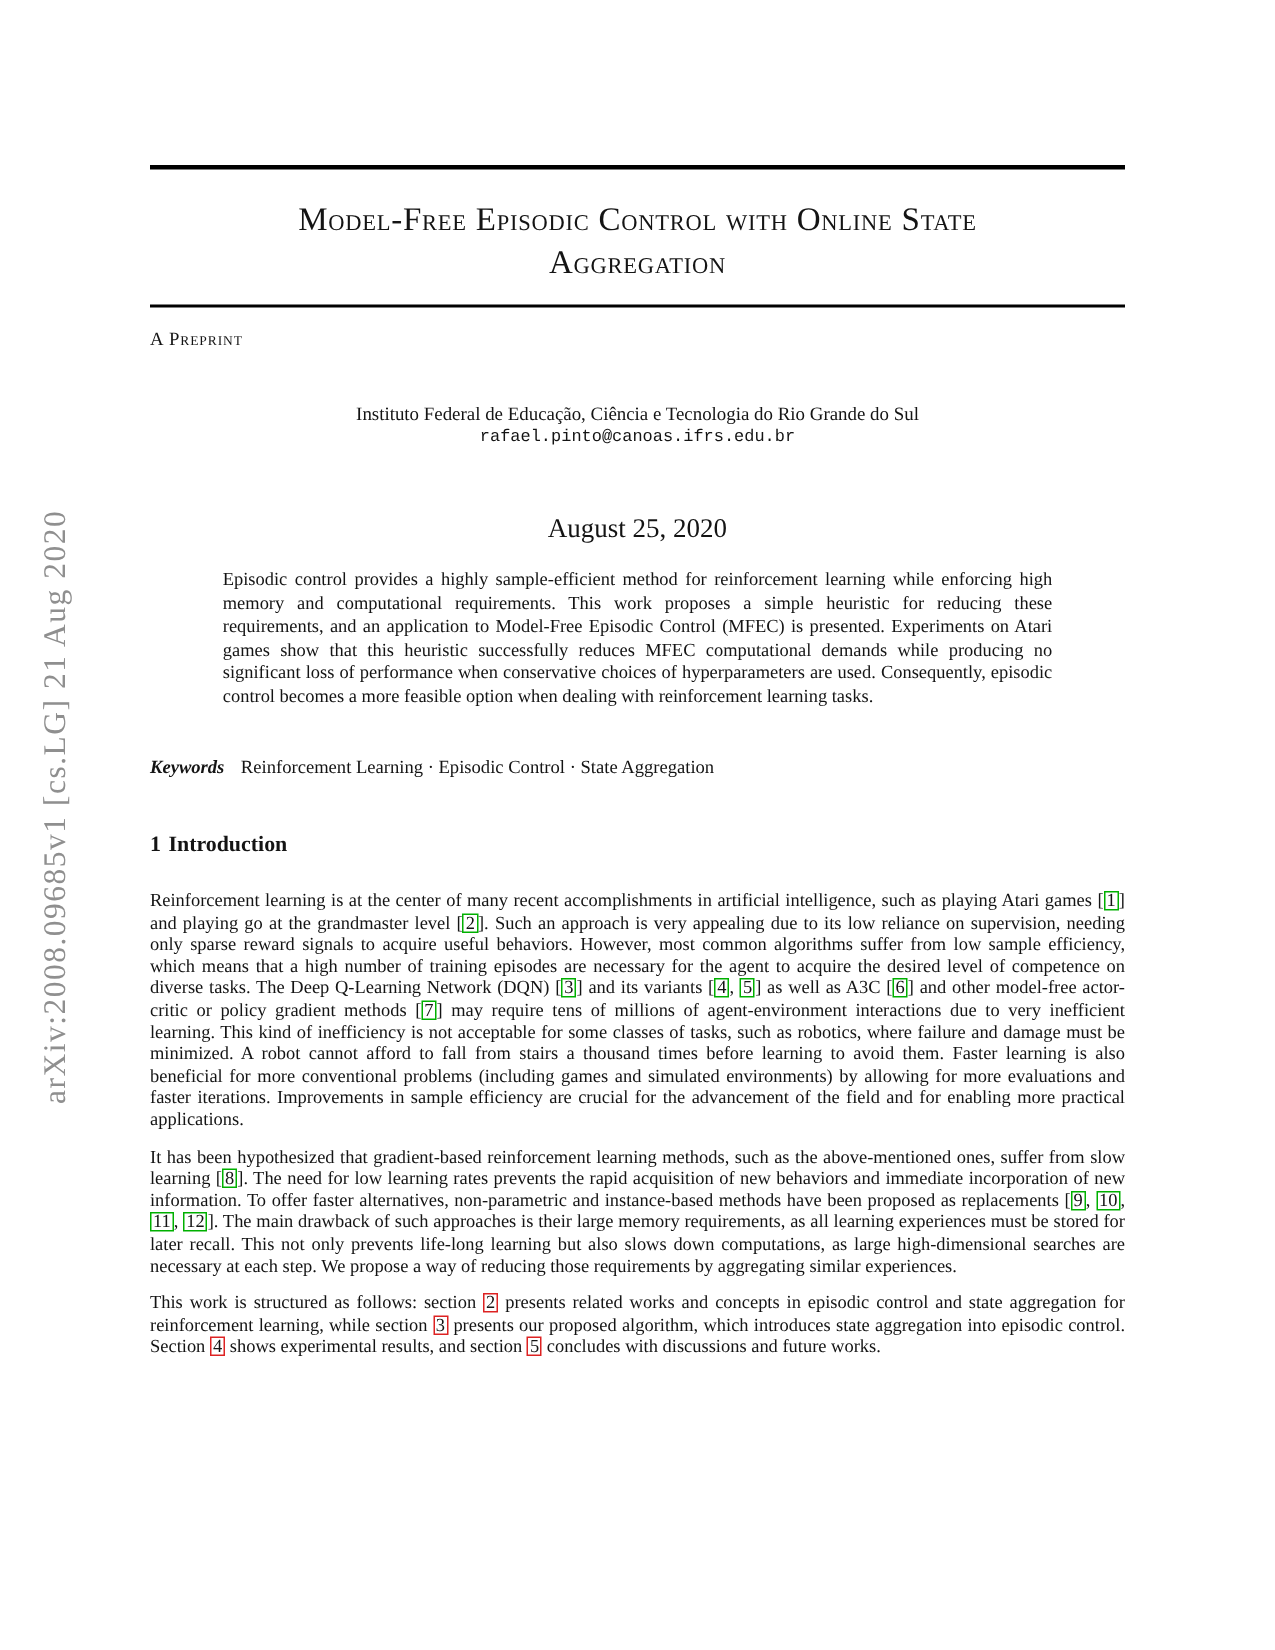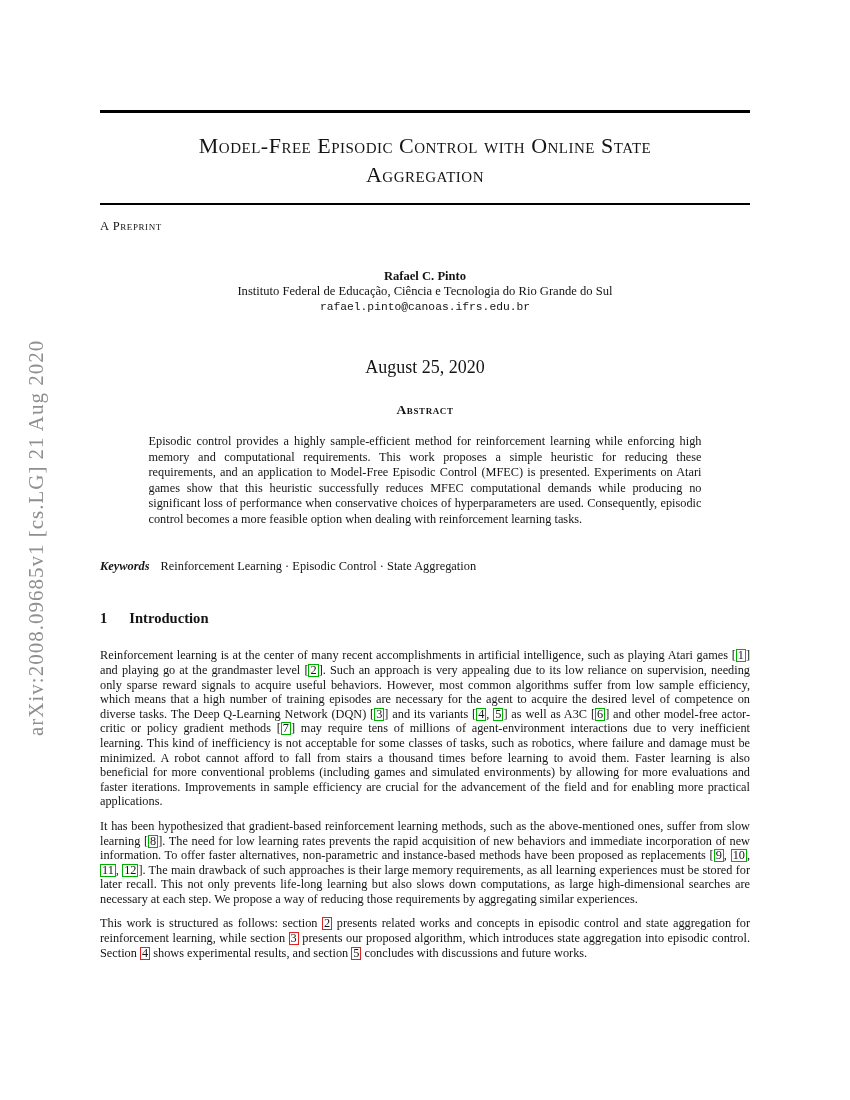--- a/index.html
+++ b/index.html
@@ -57,21 +57,21 @@
     line-height: 15.5px;
     text-align: justify;
   }
   .keywords { margin-top: 32px; font-size: 12.4px; }
   .kw-label { font-weight: bold; font-style: italic; margin-right: 11px; }
   .section-heading {
     margin: 36px 0 0 0;
     font-size: 14.6px;
     font-weight: bold;
   }
-  .sec-title { margin-left: 22px; }
+  .sec-title { margin-left: 5px; }
   .body-par {
     margin: 5px 0 0 0;
     font-size: 12.3px;
     line-height: 14.6px;
     text-align: justify;
   }
   .body-par.first { margin-top: 21px; }
   .body-par + .body-par { margin-top: 10px; }
   .seg-italic { }
   .seg-cite {
@@ -113,28 +113,26 @@
 
     <h1 class="title"><span>Model-Free Episodic Control with Online State</span><br>
       <span>Aggregation</span>
     </h1>
 
     <div class="rule rule-thin"></div>
 
     <div class="preprint">A Preprint</div>
 
     <div class="author-block">
-      <div class="author-name">Rafael C. Pinto</div>
       <div class="author-affiliation">Instituto Federal de Educação, Ciência e Tecnologia do Rio Grande do Sul</div>
       <div class="email">rafael.pinto@canoas.ifrs.edu.br</div>
     </div>
 
     <div class="date">August 25, 2020</div>
 
-    <div class="abstract-heading">Abstract</div>
 
     <p class="abstract-text">Episodic control provides a highly sample-efficient method for reinforcement learning while enforcing high memory and computational requirements. This work proposes a simple heuristic for reducing these requirements, and an application to Model-Free Episodic Control (MFEC) is presented. Experiments on Atari games show that this heuristic successfully reduces MFEC computational demands while producing no significant loss of performance when conservative choices of hyperparameters are used. Consequently, episodic control becomes a more feasible option when dealing with reinforcement learning tasks.</p>
 
     <div class="keywords">
       <span class="kw-label">Keywords</span><span class="kw-text">Reinforcement Learning · Episodic Control · State Aggregation</span>
     </div>
 
     <h2 class="section-heading">
       <span>1</span><span class="sec-title">Introduction</span>
     </h2>

